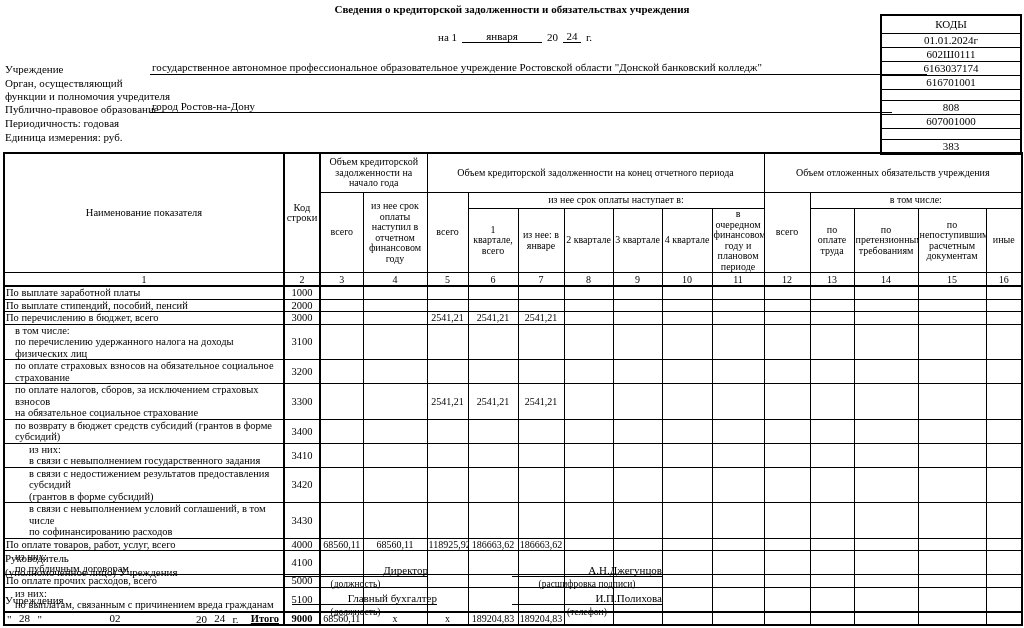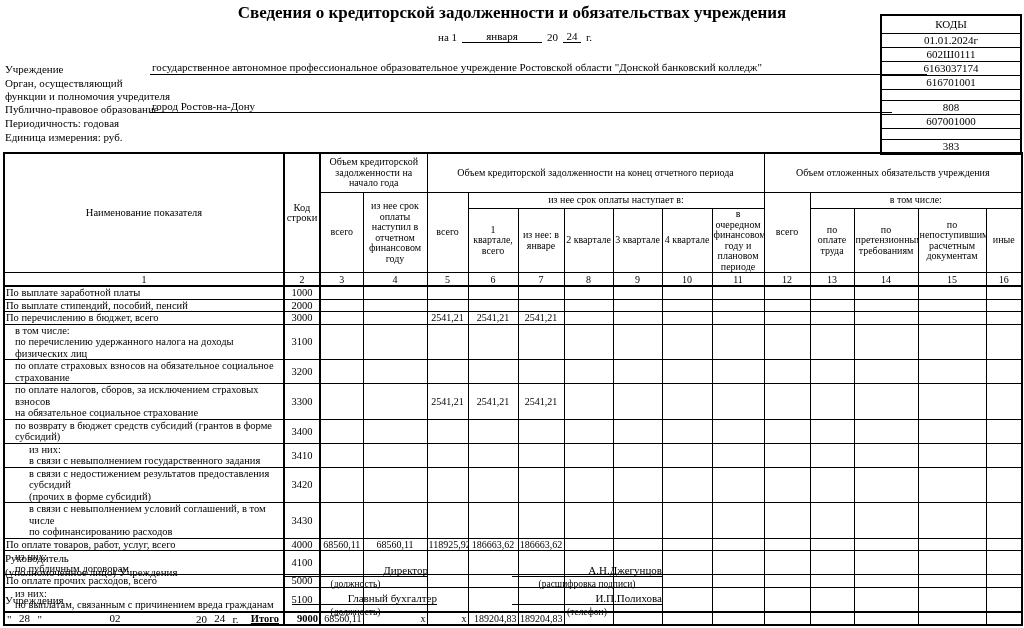--- a/index.html
+++ b/index.html
@@ -1,18 +1,18 @@
 <!DOCTYPE html>
 <html><head>
 <meta charset="utf-8">
 <style>
   html,body{margin:0;padding:0;background:#fff;}
   .page{position:relative;width:1024px;height:628px;background:#fff;color:#000;
         font-family:"Liberation Serif","DejaVu Serif",serif;font-size:11px;overflow:hidden;}
-  .title{position:absolute;top:3px;left:0;width:100%;text-align:center;font-weight:bold;font-size:17px;}
+  .title{position:absolute;top:3px;left:0;width:100%;text-align:center;font-weight:bold;font-size:11px;}
   
   .date-line{position:absolute;top:30px;left:438px;display:flex;align-items:flex-end;gap:5px;}
   .u{border-bottom:1px solid #000;text-align:center;display:inline-block;}
   .date-line .month-u{width:80px;}
   .date-line .yr-u{width:18px;}
   
   .codes-box{position:absolute;top:14px;right:2px;display:flex;}
   .codes-labels{display:flex;flex-direction:column;align-items:flex-end;margin-right:5px;}
   .codes-labels > div{height:14px;line-height:14px;white-space:nowrap;}
   .codes-labels > div.hdr{height:19px;}
@@ -32,21 +32,21 @@
   .h-row1 th{height:38px;}
   .h-row2 th{height:15px;}
   .h-row3 th{height:54px;}
   .num-row td{height:12px;text-align:center;font-size:10px;border-bottom:2px solid #000;}
   .col-code{border-left:2px solid #000 !important;border-right:2px solid #000 !important;}
   .name-cell{text-align:left;font-size:10.5px;line-height:11.5px;padding:0 2px;}
   .name-cell.indent1{padding-left:10px;}
   .name-cell.indent2{padding-left:24px;}
   .code-cell{text-align:center;font-size:10.5px;}
   .val-cell{text-align:center;font-size:10px;}
-  .total-row td{border-top:2px solid #000;text-align:right;}
+  .total-row td{border-top:2px solid #000;}
   .total-row .name-cell{text-align:right;font-weight:bold;padding-right:4px;text-decoration:underline;}
   .total-row .code-cell{font-weight:bold;}
   
   .sig-value{border-bottom:1px solid #000;text-align:right;white-space:nowrap;}
   .sig-caption{text-align:center;font-size:9.5px;}
   .footer-date{position:absolute;top:612px;left:7px;display:flex;align-items:flex-end;font-size:11px;}
   .footer-date .day-u{width:26px;}
   .footer-date .month-u{width:130px;margin-left:8px;margin-right:16px;}
   .footer-date .yr-u{width:20px;}
 </style>
@@ -315,21 +315,21 @@
           <td class="val-cell"></td>
           <td class="val-cell"></td>
           <td class="val-cell"></td>
           <td class="val-cell"></td>
           <td class="val-cell"></td>
           <td class="val-cell"></td>
         </tr>
         <tr>
           <td class="name-cell indent2">
             <div>в связи с недостижением результатов предоставления субсидий</div>
-            <div>(прочих в форме субсидий)</div>
+            <div>(грантов в форме субсидий)</div>
           </td>
           <td class="code-cell col-code">3420</td>
           <td class="val-cell"></td>
           <td class="val-cell"></td>
           <td class="val-cell"></td>
           <td class="val-cell"></td>
           <td class="val-cell"></td>
           <td class="val-cell"></td>
           <td class="val-cell"></td>
           <td class="val-cell"></td>

